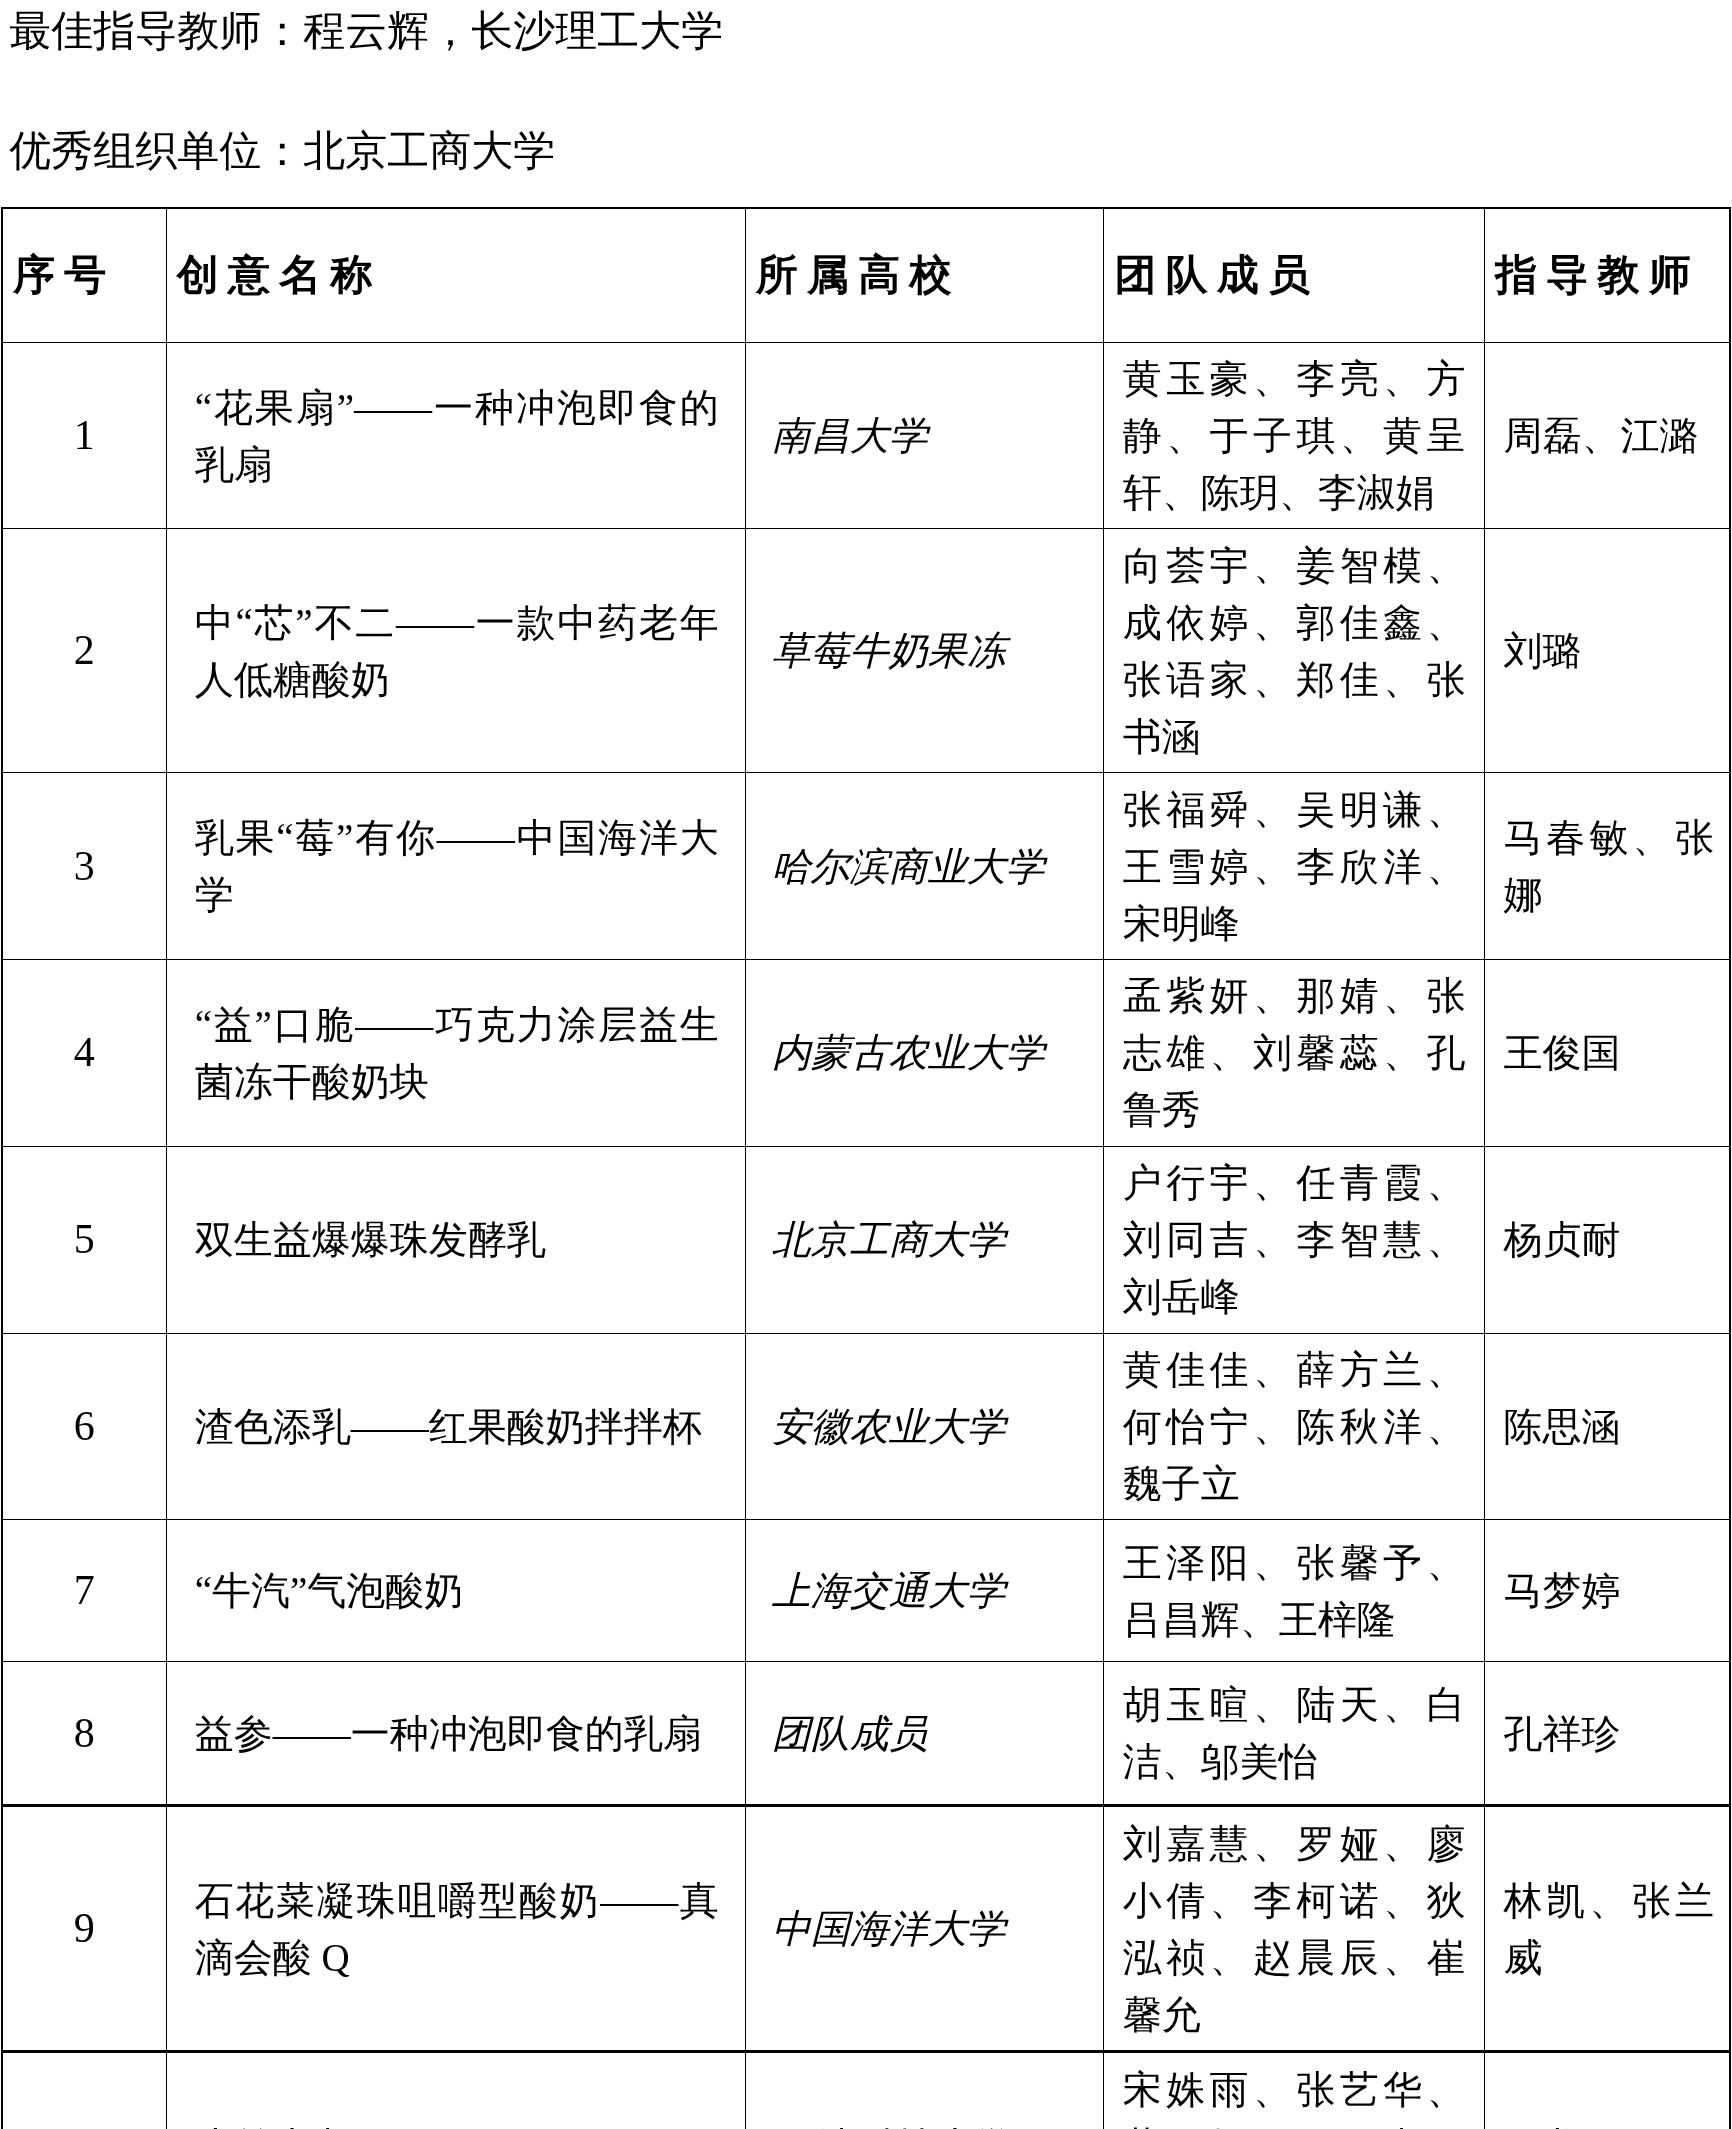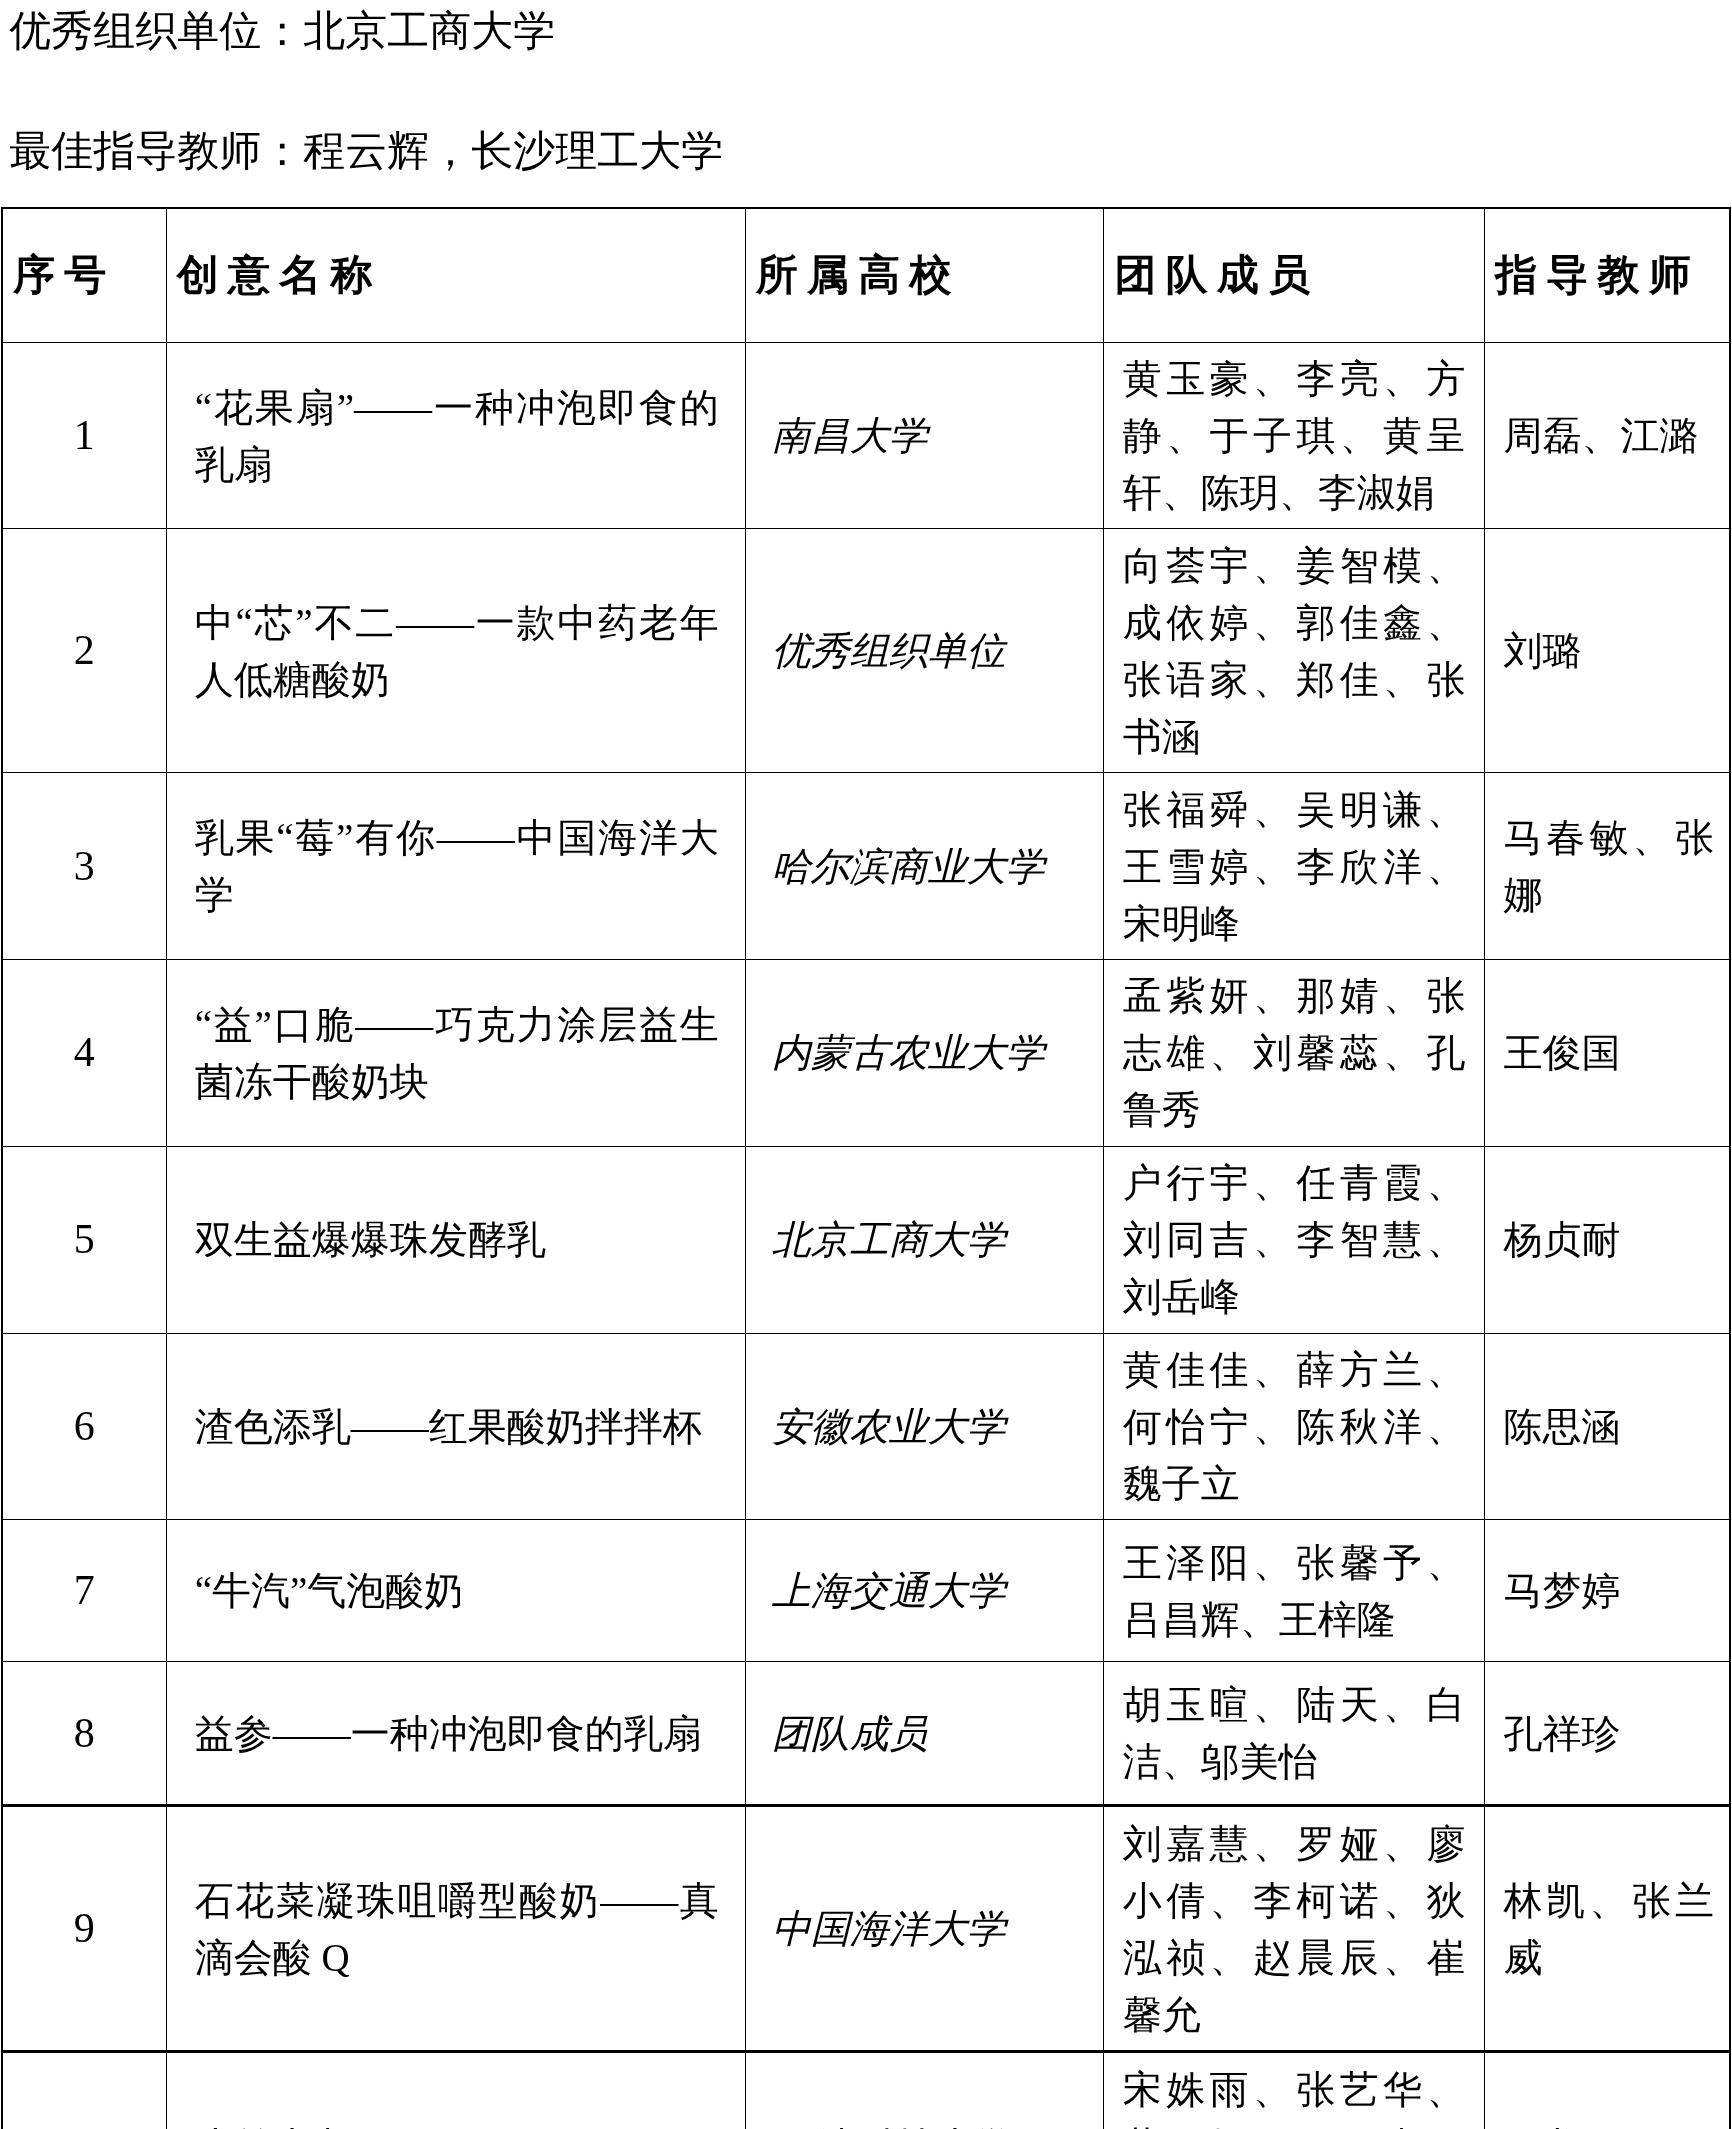--- a/index.html
+++ b/index.html
@@ -97,22 +97,22 @@
   
   tbody tr:nth-child(9) td,
   tbody tr:nth-child(10) td { border-top-width: 3.7px; }
 </style>
 </head>
 <body>
 
 <div class="page">
 
   <div class="intro">
+    <p>最佳指导教师：程云辉，长沙理工大学</p>
     <p>优秀组织单位：北京工商大学</p>
-    <p>最佳指导教师：程云辉，长沙理工大学</p>
   </div>
 
   <table class="awards">
     <colgroup>
       <col class="c-no">
       <col class="c-name">
       <col class="c-school">
       <col class="c-members">
       <col class="c-advisor">
     </colgroup>
@@ -129,21 +129,21 @@
         <tr>
           <td class="no">1</td>
           <td class="name">“花果扇”——一种冲泡即食的乳扇</td>
           <td class="school">南昌大学</td>
           <td class="members">黄玉豪、李亮、方静、于子琪、黄呈轩、陈玥、李淑娟</td>
           <td class="advisor">周磊、江潞</td>
         </tr>
         <tr>
           <td class="no">2</td>
           <td class="name">中“芯”不二——一款中药老年人低糖酸奶</td>
-          <td class="school">优秀组织单位</td>
+          <td class="school">草莓牛奶果冻</td>
           <td class="members">向荟宇、姜智模、成依婷、郭佳鑫、张语家、郑佳、张书涵</td>
           <td class="advisor">刘璐</td>
         </tr>
         <tr>
           <td class="no">3</td>
           <td class="name">乳果“莓”有你——中国海洋大学</td>
           <td class="school">哈尔滨商业大学</td>
           <td class="members">张福舜、吴明谦、王雪婷、李欣洋、宋明峰</td>
           <td class="advisor">马春敏、张娜</td>
         </tr>

